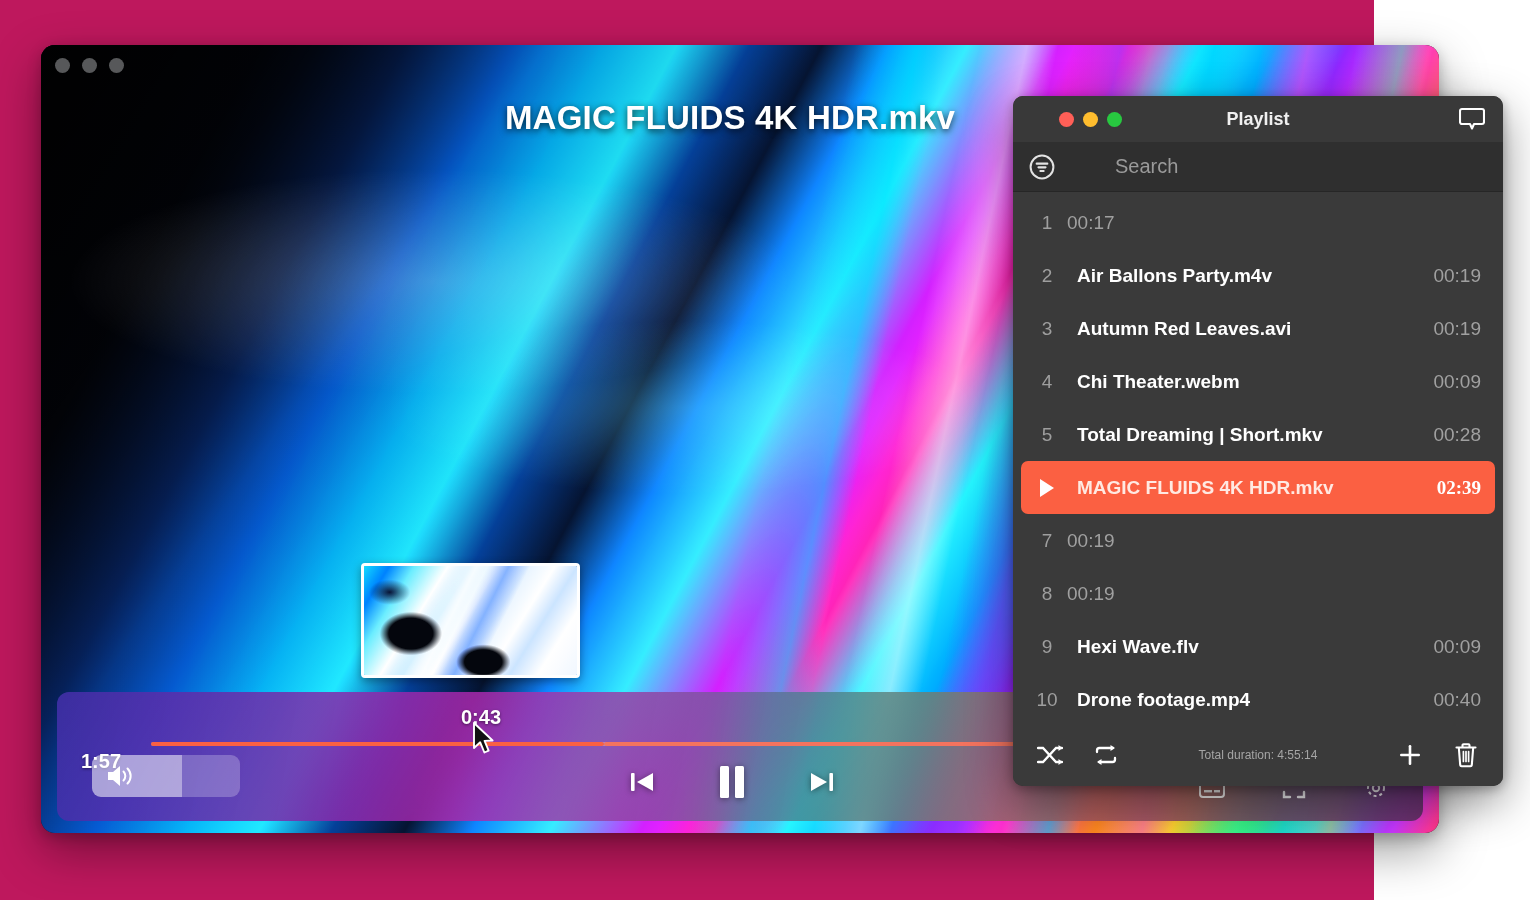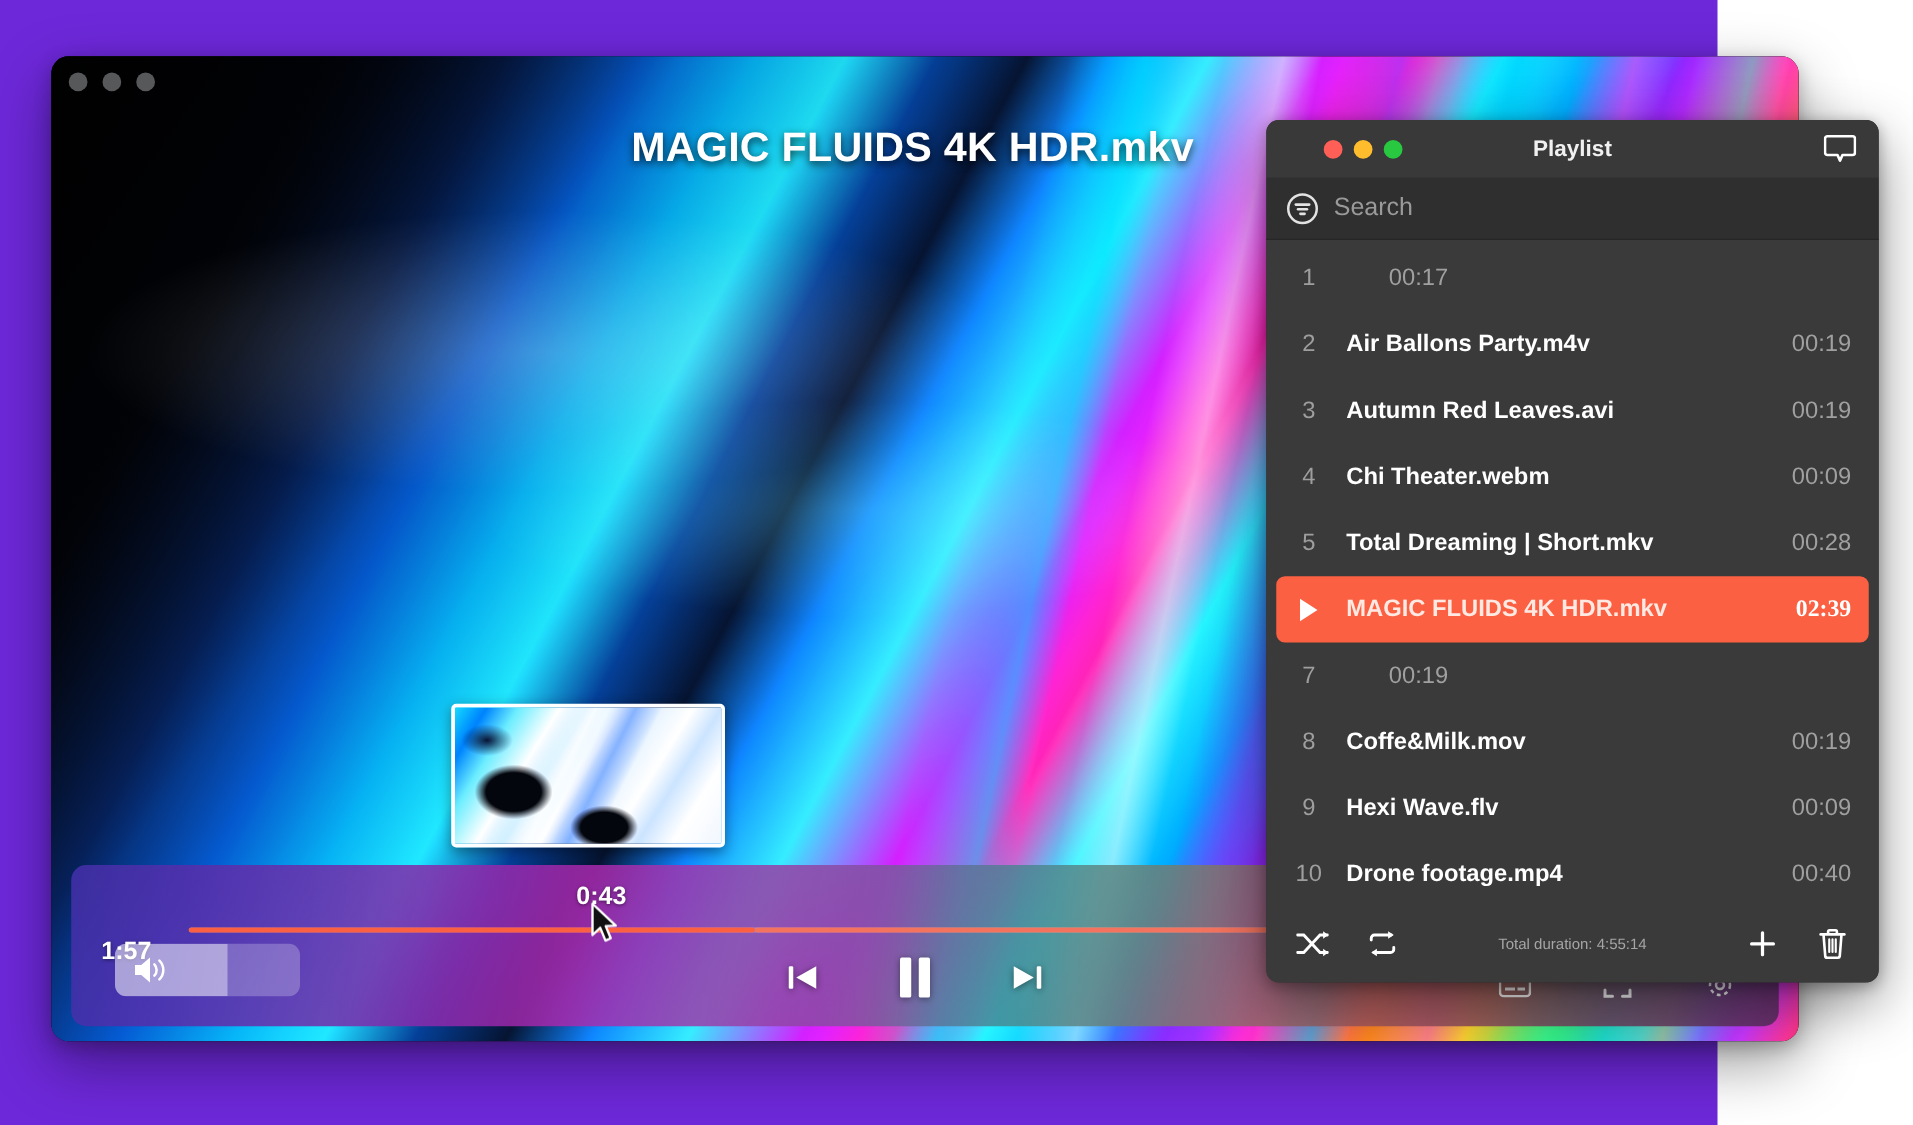--- a/index.html
+++ b/index.html
@@ -4,21 +4,21 @@
 <style>
   * { box-sizing: border-box; margin: 0; padding: 0; }
   html, body {
     width: 1530px; height: 900px;
     background: #ffffff;
     font-family: "Liberation Sans", sans-serif;
     overflow: hidden;
   }
 
   
-  #stage { position: relative; width: 1374px; height: 900px; background: #6d28d9; }
+  #stage { position: relative; width: 1374px; height: 900px; background: #be185d; }
 
   
   #player-window {
     position: absolute;
     left: 41px; top: 45px;
     width: 1398px; height: 788px;
     border-radius: 14px;
     background: #0a0a0a;
     overflow: hidden;
     box-shadow: 0 18px 48px rgba(0,0,0,0.38), 0 4px 14px rgba(0,0,0,0.22);
@@ -253,20 +253,21 @@
     display: flex; align-items: center; justify-content: center;
     cursor: pointer; z-index: 2;
   }
 
   #playlist-search {
     height: 50px; flex: 0 0 50px;
     background: #2f2f2f;
     display: flex; align-items: center;
     padding: 0 16px;
     border-bottom: 1px solid #262626;
+    gap: 48px;
   }
   #filter-icon { width: 26px; height: 26px; flex: 0 0 26px; cursor: pointer; }
   #search-input {
     flex: 1; margin-left: 12px;
     background: transparent; border: none; outline: none;
     color: #e8e8e8; font-size: 20px;
     font-family: "Liberation Sans", sans-serif;
   }
   #search-input::placeholder { color: #9a9a9a; }
 
@@ -286,21 +287,21 @@
   .pl-index {
     width: 40px; flex: 0 0 40px;
     color: #9e9e9e; font-size: 19px; text-align: center;
   }
   .pl-name {
     flex: 1 1 auto;
     color: #ffffff; font-size: 19px; font-weight: bold;
     white-space: nowrap; overflow: hidden; text-overflow: ellipsis;
     padding-left: 10px;
   }
-  .pl-dur { color: #a0a0a0; font-size: 19px; flex: 0 0 auto; margin-left: 44px; }
+  .pl-dur { color: #a0a0a0; font-size: 19px; flex: 0 0 auto; }
   .pl-row.active { background: #fb6042; }
   .pl-row.active .pl-name { color: #ffe9e2; }
   .pl-row.active .pl-dur { color: #ffffff; font-weight: bold; font-family: Liberation Serif, serif; }
   .pl-play-icon {
     width: 40px; flex: 0 0 40px;
     display: flex; align-items: center; justify-content: center;
   }
 
   #playlist-footer {
     height: 62px; flex: 0 0 62px;
@@ -471,21 +472,20 @@
           </div>
           <div class="pl-name">MAGIC FLUIDS 4K HDR.mkv</div>
           <div class="pl-dur">02:39</div>
         </div>
         <div class="pl-row">
           <div class="pl-index">7</div>
           <div class="pl-dur">00:19</div>
         </div>
         <div class="pl-row">
           <div class="pl-index">8</div>
-          <div class="pl-name">Coffe&amp;Milk.mov</div>
           <div class="pl-dur">00:19</div>
         </div>
         <div class="pl-row">
           <div class="pl-index">9</div>
           <div class="pl-name">Hexi Wave.flv</div>
           <div class="pl-dur">00:09</div>
         </div>
         <div class="pl-row">
           <div class="pl-index">10</div>
           <div class="pl-name">Drone footage.mp4</div>

